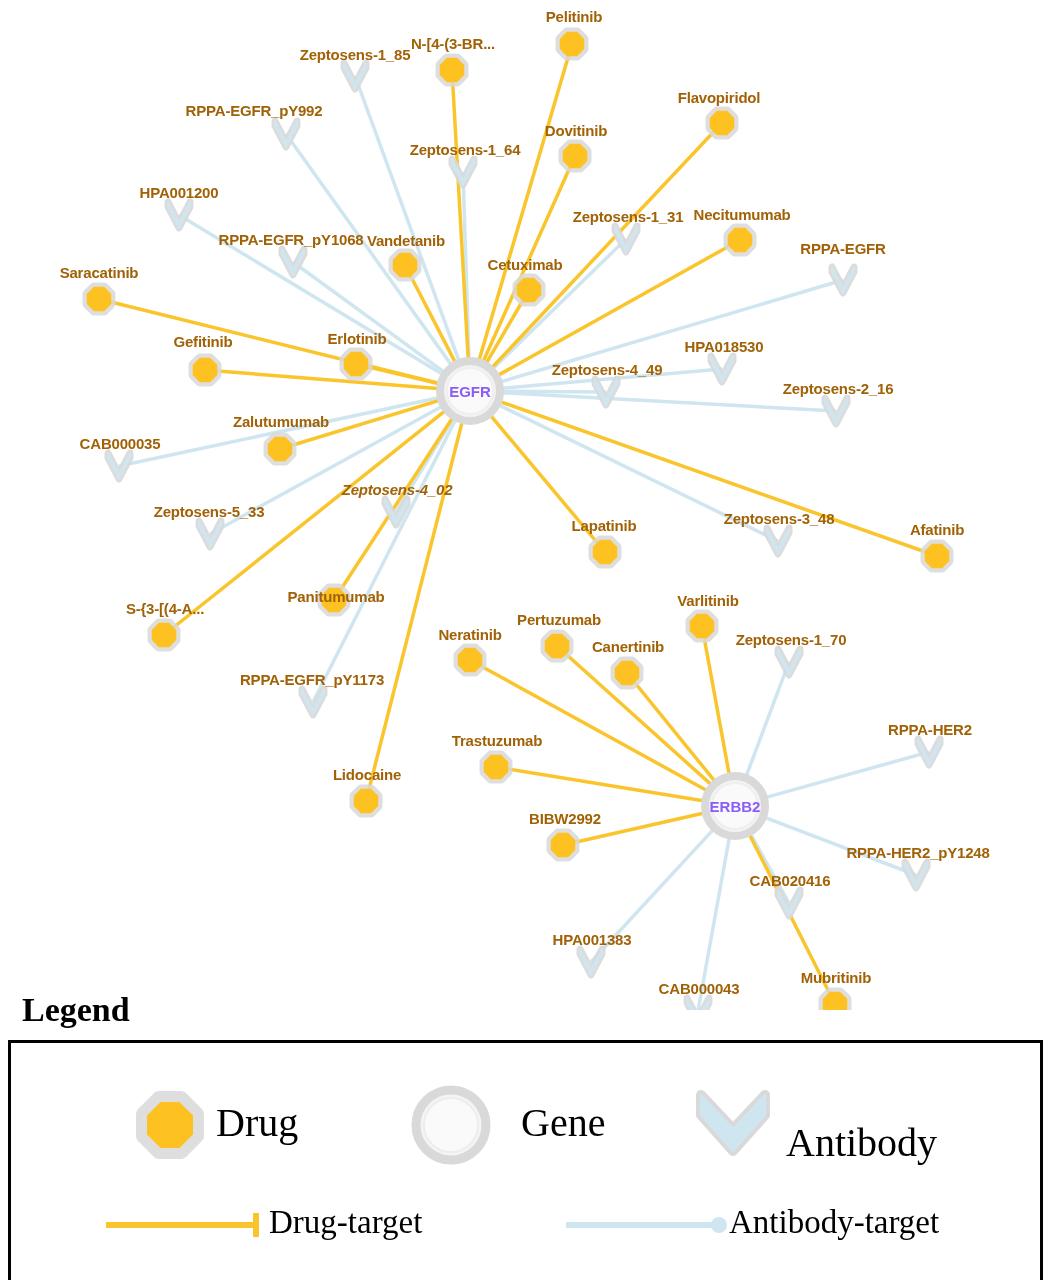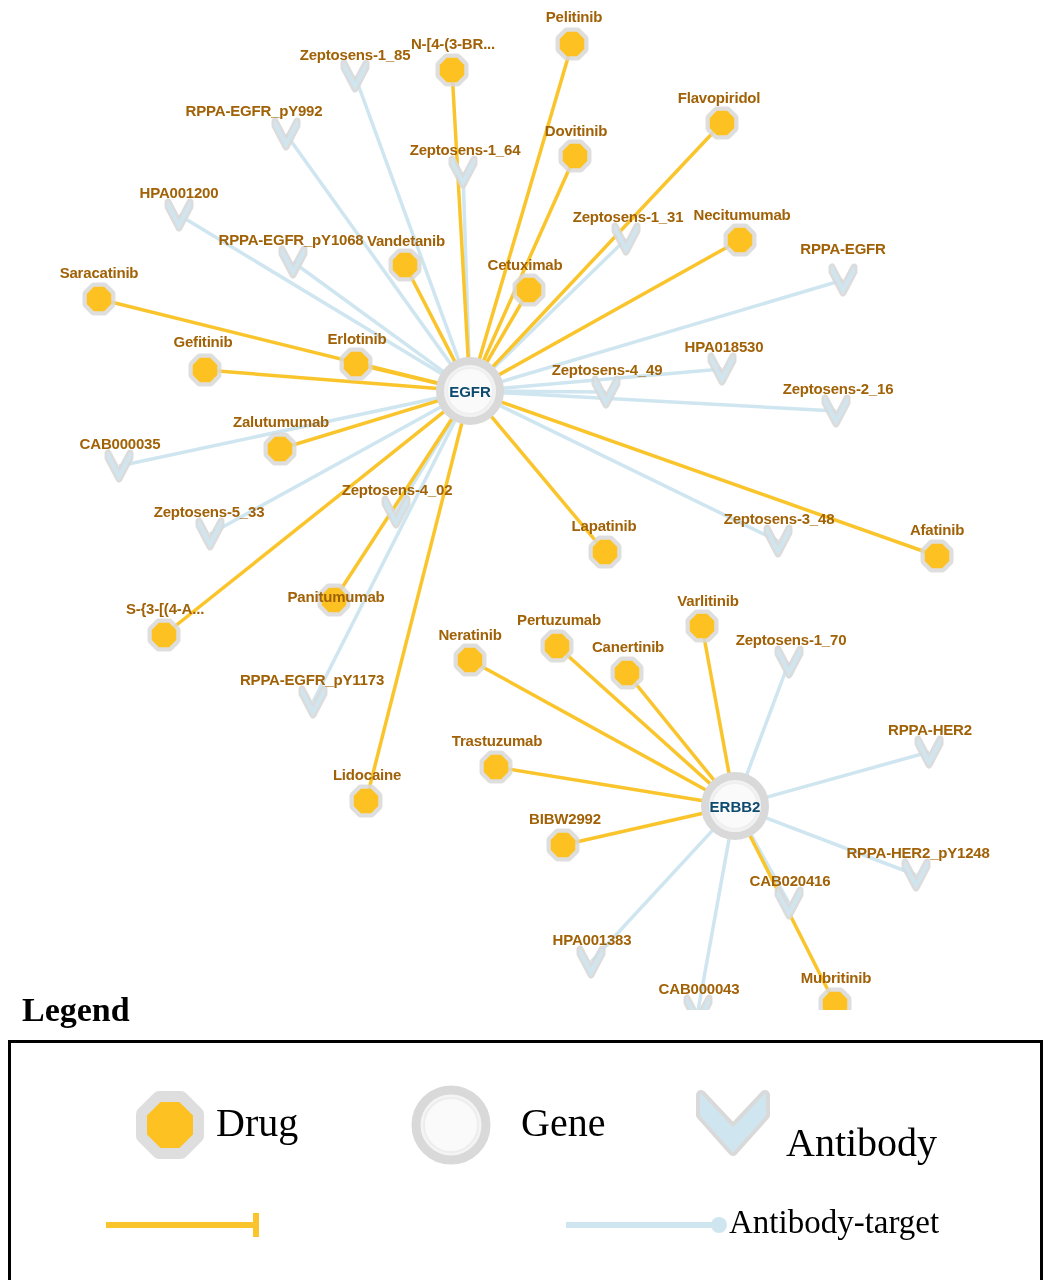--- a/index.html
+++ b/index.html
@@ -29,21 +29,21 @@
     color: #a16207;
     white-space: nowrap;
     transform: translate(-50%, -50%);
     letter-spacing: -0.2px;
   }
   .gene-label {
     position: absolute;
     font-family: "Liberation Sans", sans-serif;
     font-size: 15px;
     font-weight: bold;
-    color: #0c4a6e;
+    color: #8b5cf6;
     white-space: nowrap;
     transform: translate(-50%, -50%);
   }
   
   #legend-wrap {
     position: absolute;
     left: 0;
     top: 985px;
     width: 1059px;
     height: 295px;
@@ -347,21 +347,21 @@
       <div class="node-label" style="left: 254px; top: 110px;">RPPA-EGFR_pY992</div>
       <div class="node-label" style="left: 465px; top: 149px;">Zeptosens-1_64</div>
       <div class="node-label" style="left: 179px; top: 192px;">HPA001200</div>
       <div class="node-label" style="left: 628px; top: 216px;">Zeptosens-1_31</div>
       <div class="node-label" style="left: 291px; top: 239px;">RPPA-EGFR_pY1068</div>
       <div class="node-label" style="left: 843px; top: 248px;">RPPA-EGFR</div>
       <div class="node-label" style="left: 724px; top: 346px;">HPA018530</div>
       <div class="node-label" style="left: 607px; top: 369px;">Zeptosens-4_49</div>
       <div class="node-label" style="left: 838px; top: 388px;">Zeptosens-2_16</div>
       <div class="node-label" style="left: 120px; top: 443px;">CAB000035</div>
-      <div class="node-label" style="left: 397px; top: 489px;">Zeptosens-4_02</div>
+      <div class="node-label" style="left: 397px; top: 489px; font-style: italic;">Zeptosens-4_02</div>
       <div class="node-label" style="left: 209px; top: 511px;">Zeptosens-5_33</div>
       <div class="node-label" style="left: 779px; top: 518px;">Zeptosens-3_48</div>
       <div class="node-label" style="left: 791px; top: 639px;">Zeptosens-1_70</div>
       <div class="node-label" style="left: 312px; top: 679px;">RPPA-EGFR_pY1173</div>
       <div class="node-label" style="left: 930px; top: 729px;">RPPA-HER2</div>
       <div class="node-label" style="left: 918px; top: 852px;">RPPA-HER2_pY1248</div>
       <div class="node-label" style="left: 790px; top: 880px;">CAB020416</div>
       <div class="node-label" style="left: 592px; top: 939px;">HPA001383</div>
       <div class="node-label" style="left: 699px; top: 988px;">CAB000043</div>
       <div class="node-label" style="left: 574px; top: 16px;">Pelitinib</div>
@@ -418,15 +418,16 @@
       </g>
 
       <g>
         <line x1="555" y1="182" x2="705" y2="182" stroke="#CFE6F0" stroke-width="6"></line>
         <circle cx="708" cy="182" r="8" fill="#CFE6F0"></circle>
       </g>
     </svg>
     <div class="legend-item" style="left:205px; top:56px;">Drug</div>
     <div class="legend-item" style="left:510px; top:56px;">Gene</div>
     <div class="legend-item" style="left:775px; top:56px;margin-top:20px;">Antibody</div>
+    <div class="legend-line-label" style="left:258px; top:161px;">Drug-target</div>
     <div class="legend-line-label" style="left:718px; top:161px;">Antibody-target</div>
   </div>
 </div>
 
 </body></html>

